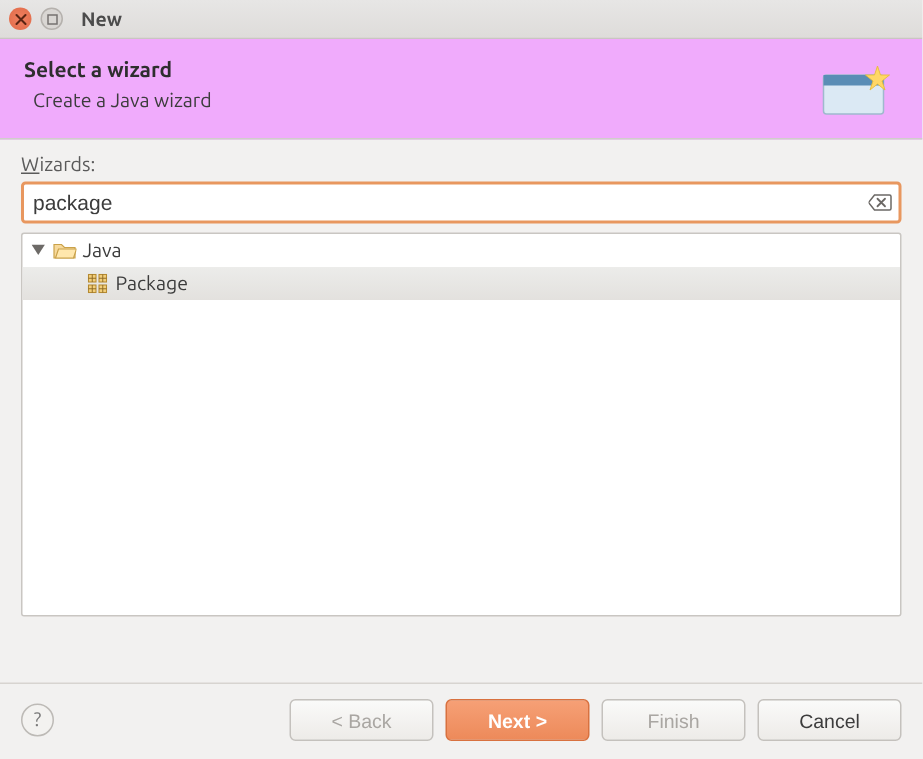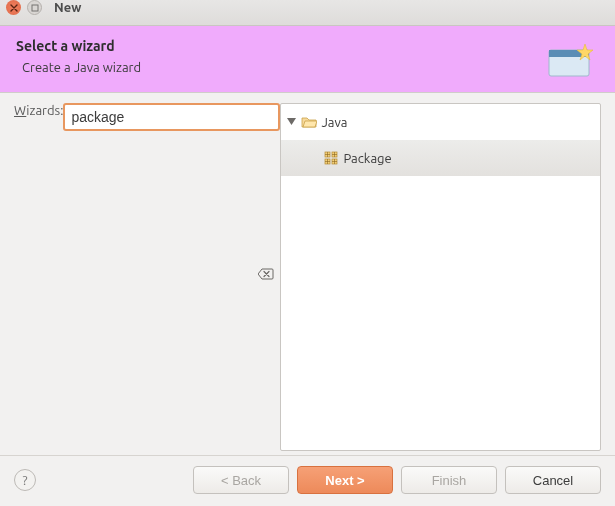--- a/index.html
+++ b/index.html
@@ -17,20 +17,21 @@
     height: 506px;
     background: #f2f1f0;
     display: flex;
     flex-direction: column;
   }
   .titlebar {
     height: 26px;
     background: linear-gradient(#e7e6e5, #dedcda);
     border-bottom: 1px solid #c9c6c2;
     display: flex;
+    align-items: center;
     padding: 0 6px;
     gap: 6px;
   }
   .tb-btn {
     width: 15px; height: 15px;
     border-radius: 50%;
     display: flex; align-items: center; justify-content: center;
     font-size: 9px;
     color: #555;
   }
@@ -49,21 +50,21 @@
   .header-text p { font-size: 13px; color: #3c3c3c; padding-left: 6px; }
   .header-icon {
     width: 56px; height: 40px;
     flex-shrink: 0;
     margin-top: 2px;
   }
   .body {
     flex: 1;
     padding: 10px 14px 4px 14px;
     display: flex;
-    flex-direction: row;
+    flex-direction: column;
   }
   .label-wiz { font-size: 13px; color: #5a5a5a; margin-bottom: 4px; text-decoration: underline; text-decoration-color: transparent; }
   .label-wiz .accel { text-decoration: underline; }
   .filter-wrap {
     position: relative;
     margin-bottom: 6px;
   }
   .filter-input {
     width: 100%;
     height: 28px;
@@ -85,21 +86,21 @@
   .tree {
     flex: 1;
     border: 1px solid #c9c6c2;
     background: #fff;
     border-radius: 2px;
     overflow: auto;
   }
   .tree-row {
     display: flex;
     align-items: center;
-    height: 36px;
+    height: 22px;
     padding: 4px 4px;
     gap: 4px;
     font-size: 13px;
     cursor: default;
   }
   .tree-row.selected {
     background: linear-gradient(#ececea, #e3e1de);
   }
   .expander {
     width: 12px; height: 12px;

